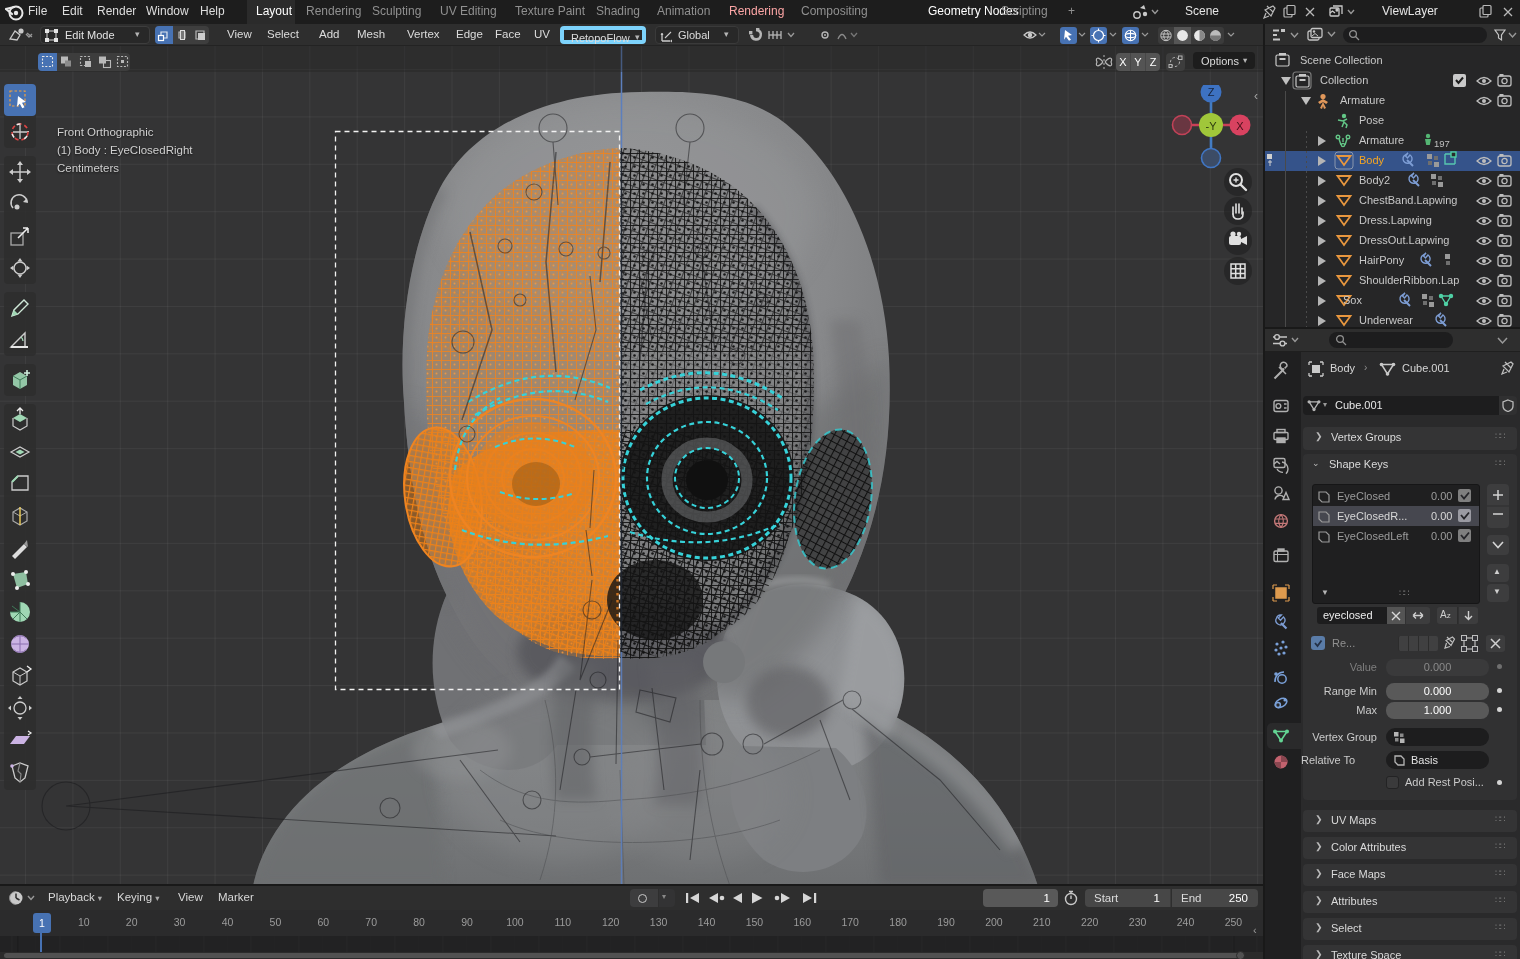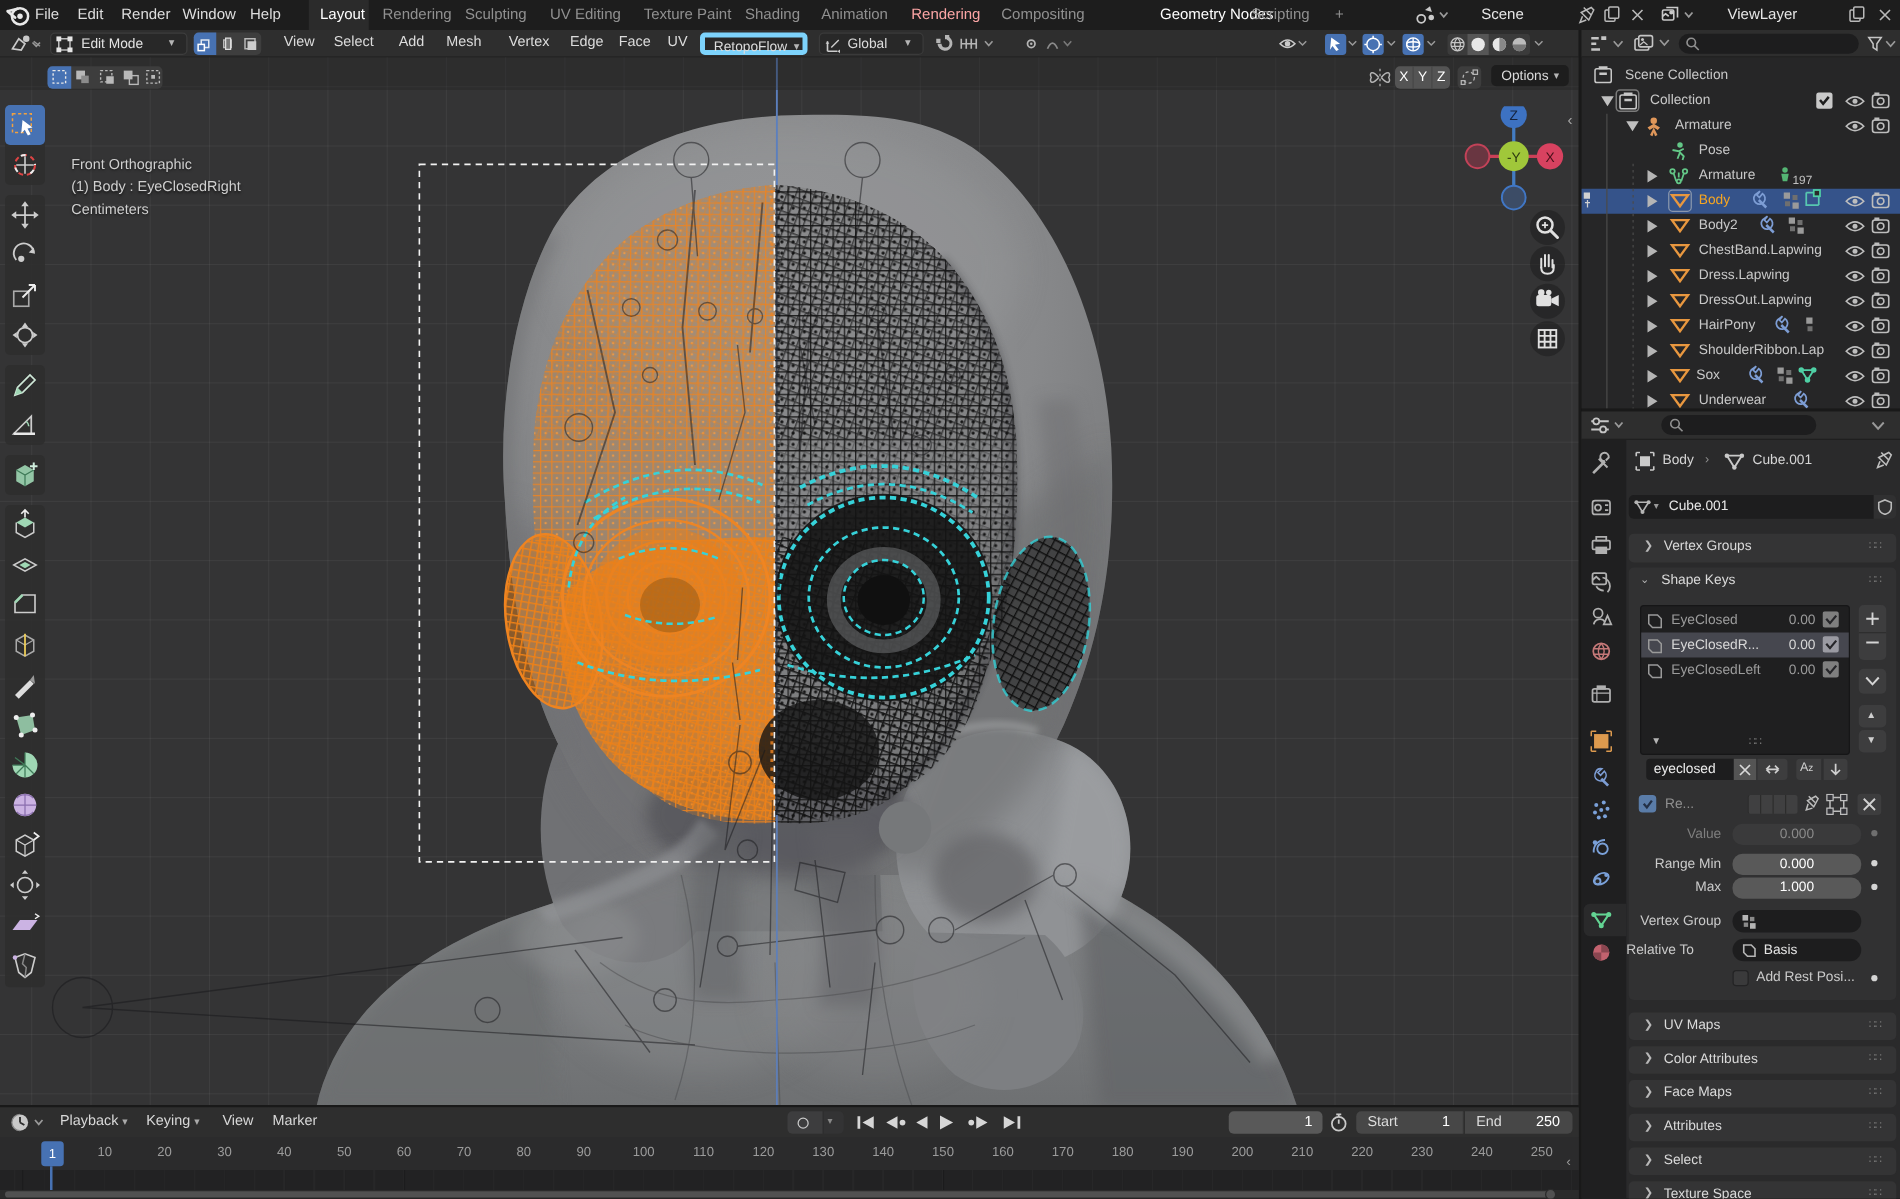--- a/index.html
+++ b/index.html
@@ -765,21 +765,21 @@
       <span class="abs" style="left:75px;top:48px">Armature</span>
       <span class="abs" style="left:94px;top:68px">Pose</span>
       <span class="abs" style="left:94px;top:88px">Armature</span>
       <span class="abs" style="left:94px;top:108px;color:#f5a623">Body</span>
       <span class="abs" style="left:94px;top:128px">Body2</span>
       <span class="abs" style="left:94px;top:148px">ChestBand.Lapwing</span>
       <span class="abs" style="left:94px;top:168px">Dress.Lapwing</span>
       <span class="abs" style="left:94px;top:188px">DressOut.Lapwing</span>
       <span class="abs" style="left:94px;top:208px">HairPony</span>
       <span class="abs" style="left:94px;top:228px">ShoulderRibbon.Lap</span>
-      <span class="abs" style="left:92px;top:248px">Sox</span>
+      <span class="abs" style="left:78px;top:248px">Sox</span>
       <span class="abs" style="left:94px;top:268px">Underwear</span>
     </div>
   </div>
 
   <div id="props">
     <div id="propshead">
       <svg class="abs" style="left:6px;top:4px" width="30" height="15" viewBox="0 0 30 15">
         <g stroke="#c5c5c5" stroke-width="1.6" fill="none">
           <path d="M2 4 h14 M2 10.5 h14"></path>
         </g>

